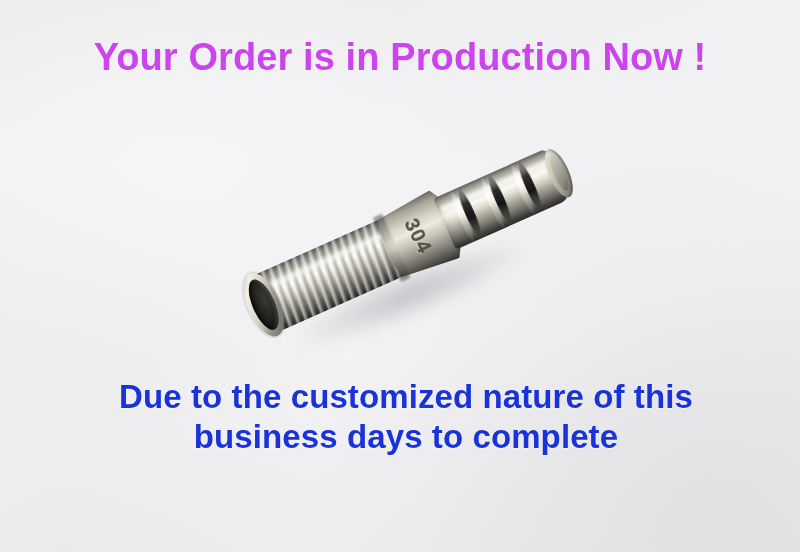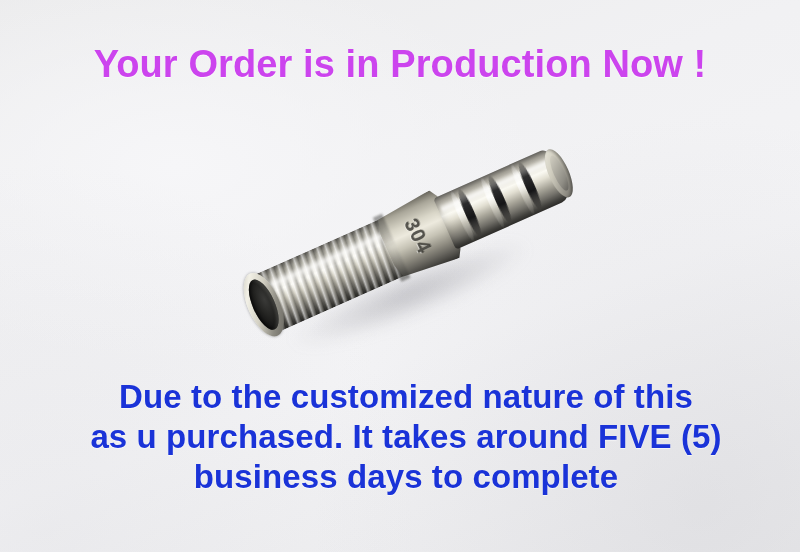--- a/index.html
+++ b/index.html
@@ -25,21 +25,21 @@
     position:absolute; inset:0;
     background:
       radial-gradient(circle at 88% 92%, rgba(196,196,202,.28) 0%, rgba(196,196,202,0) 45%),
       radial-gradient(circle at 6% 96%, rgba(200,200,206,.18) 0%, rgba(200,200,206,0) 40%);
     pointer-events:none;
   }
 
   
   .headline {
     position:absolute;
-    top:43px; left:0; width:800px;
+    top:36px; left:0; width:800px;
     text-align:center;
     font-size:38px;
     font-weight:bold;
     letter-spacing:.1px;
     color:#cc44ee;
     text-shadow:0 1px 1px rgba(255,255,255,.75);
     white-space:nowrap;
   }
 
   
@@ -280,17 +280,16 @@
       <div class="barb-ridge r3"></div>
       <div class="barb-groove g3"></div>
       <div class="barb-cap"></div>
       <div class="barb-cap-face"></div>
 
     </div>
   </div>
 
   <div class="body-copy">
     <span class="copy-line">Due to the customized nature of this</span>
-    <span class="copy-line">as u purchased. It takes around FIVE (5)</span>
     <span class="copy-line">business days to complete</span>
   </div>
 
 </div>
 
 </body></html>

